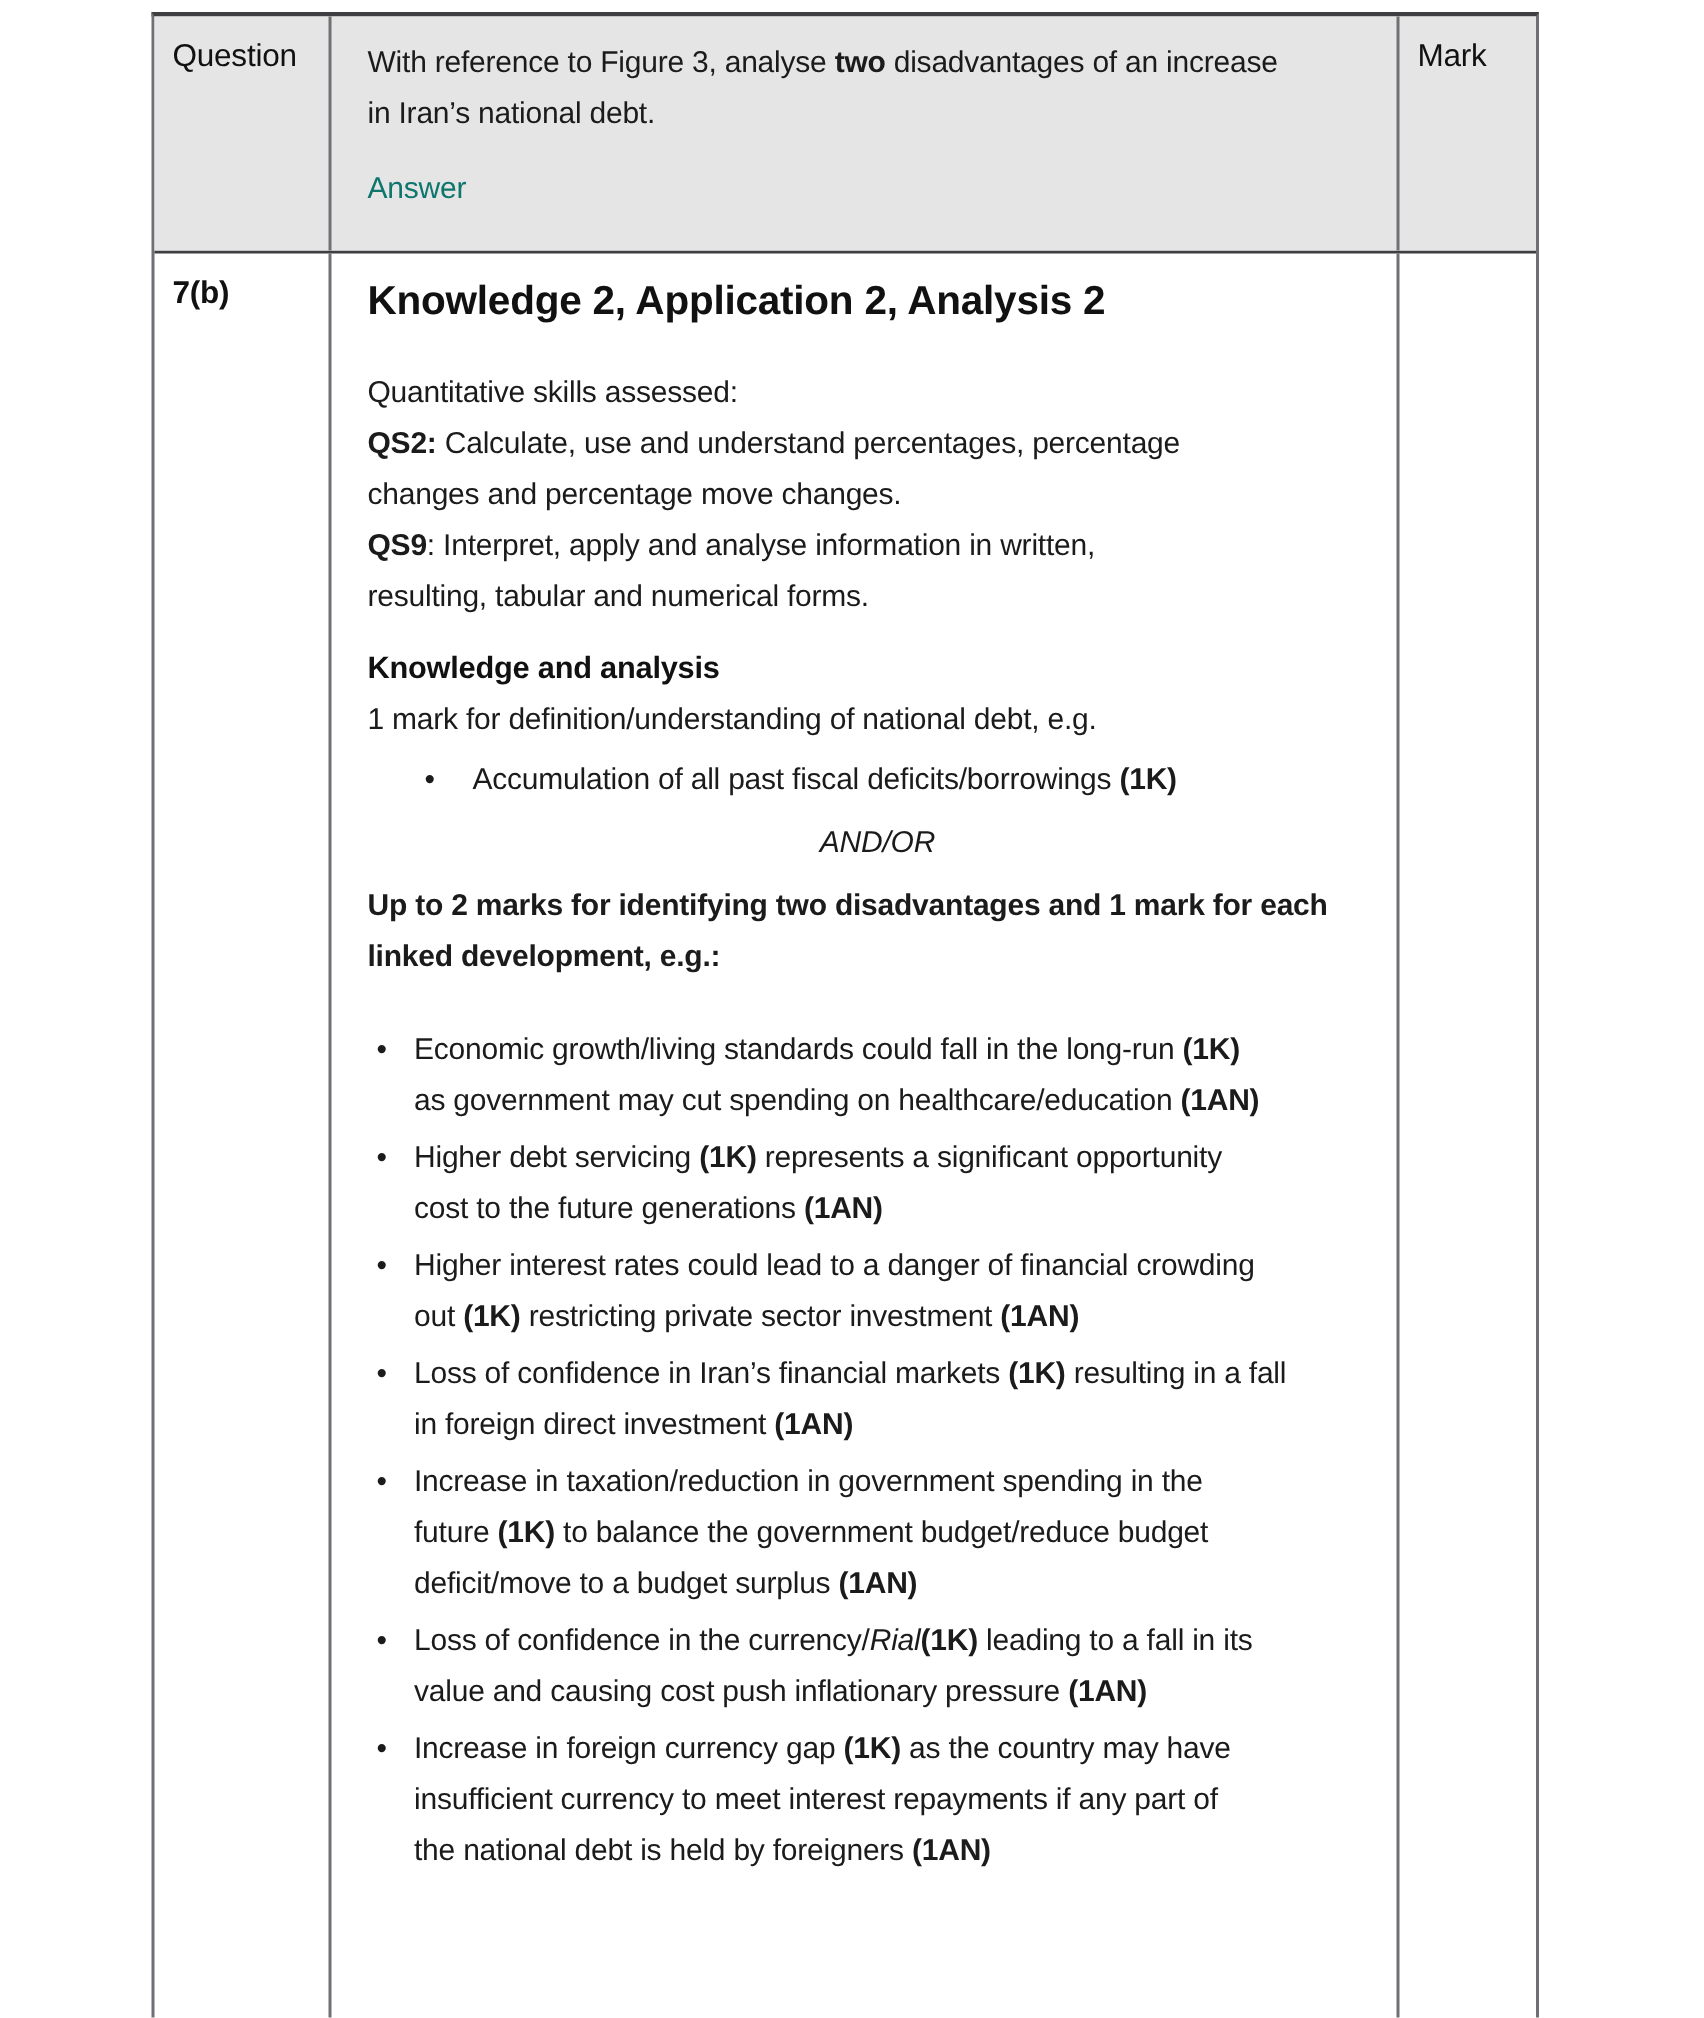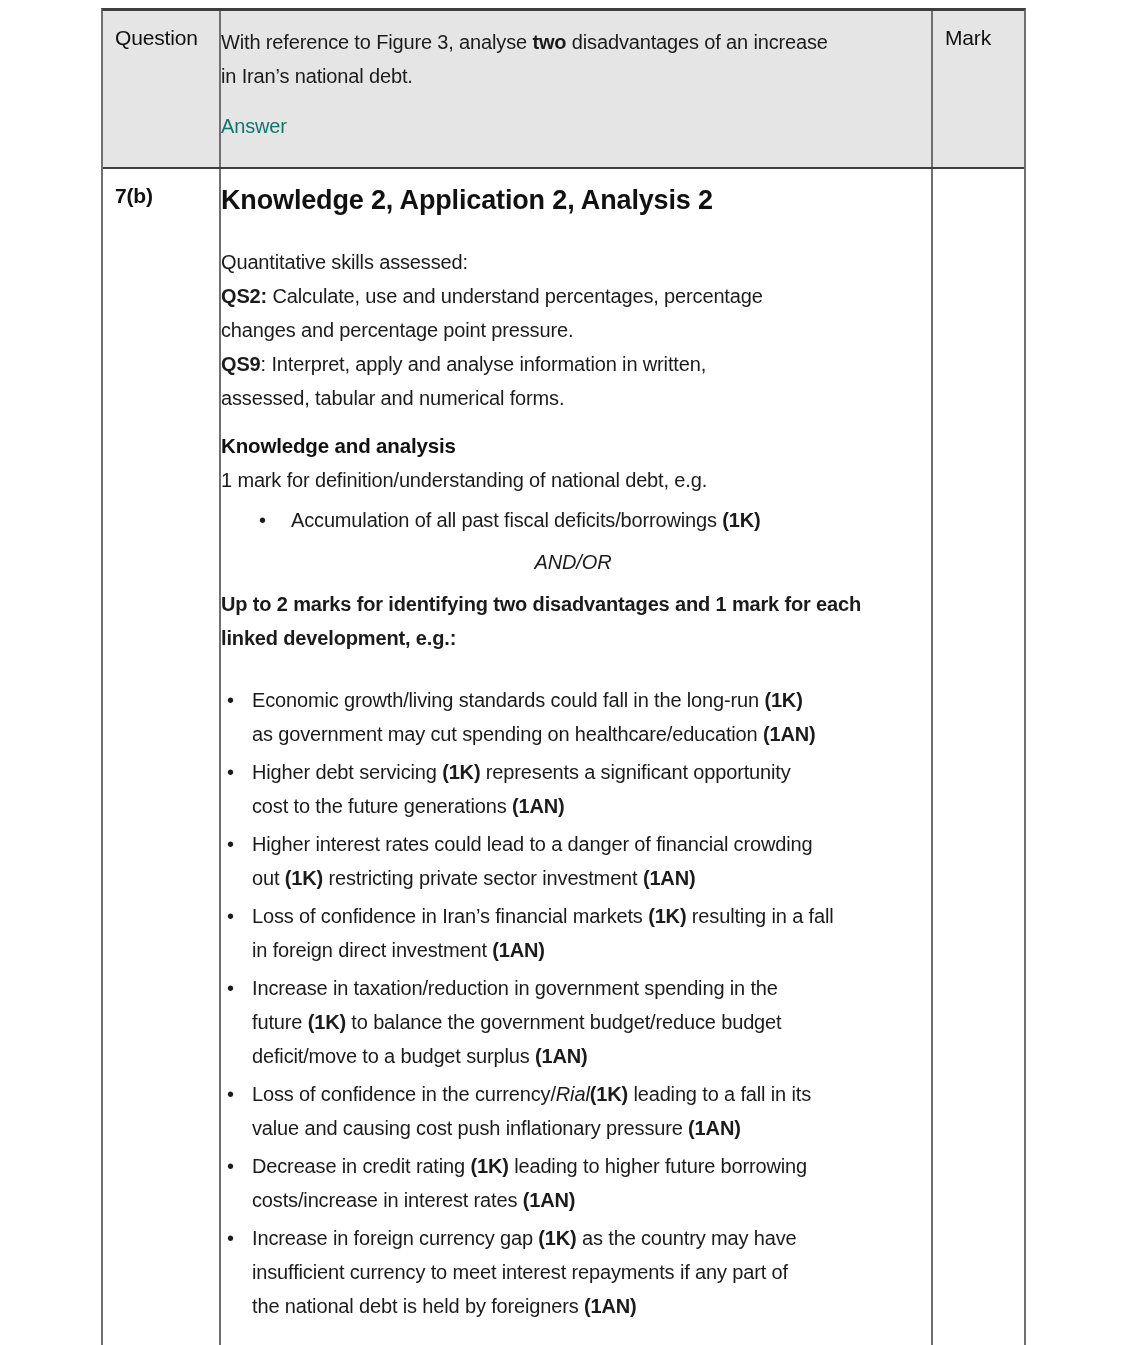--- a/index.html
+++ b/index.html
@@ -23,21 +23,21 @@
     border-top:3px solid var(--border-dark);
     border-bottom:2px solid var(--border-dark);
   }
   .row{display:grid;grid-template-columns:116px 712px 93px;}
   .header-row{min-height:140px;border-bottom:2px solid var(--border-dark);}
   .header-row .cell{background:var(--header-bg);}
   .body-row{min-height:1181px;}
   .cell{min-width:0;}
   .cell + .cell{border-left:2px solid var(--border-mid);}
   .col-q{padding:10px 8px 10px 12px;}
-  .col-main{padding:12px 6px 24px 0;}
+  .col-main{padding:12px 6px 24px 24px;}
   .col-mark{padding:10px 8px 10px 12px;}
   .hdr-label{font-weight:400;font-size:21px;color:#111;}
   .qnum{font-weight:700;font-size:21px;color:#111;}
   p{margin:0;}
   .b{font-weight:700;}
   .i{font-style:italic;}
   .prompt{margin-top:2px;}
   .answer-label{font-weight:400;margin-top:16px;color:#0f766e;}
   .heading{font-weight:700;font-size:27px;color:#111;margin-top:2px;margin-bottom:28px;}
   .qs-block{margin-bottom:14px;}
@@ -71,37 +71,36 @@
   </div>
 
   <div class="row body-row">
     <div class="cell col-q">
       <span class="qnum">7(b)</span>
     </div>
     <div class="cell col-main">
       <p class="heading">Knowledge 2, Application 2, Analysis 2</p>
       <div class="qs-block">
         <p>Quantitative skills assessed:</p>
-        <p><span class="b">QS2:</span><span> Calculate, use and understand percentages, percentage</span><br><span>changes and percentage point pressure.</span></p>
-        <p><span class="b">QS9</span><span>: Interpret, apply and analyse information in written,</span><br><span>assessed, tabular and numerical forms.</span></p>
+        <p><span class="b">QS2:</span><span> Calculate, use and understand percentages, percentage</span><br><span>changes and percentage move changes.</span></p>
+        <p><span class="b">QS9</span><span>: Interpret, apply and analyse information in written,</span><br><span>resulting, tabular and numerical forms.</span></p>
       </div>
       <p class="sub-heading">Knowledge and analysis</p>
       <p class="definition-line">1 mark for definition/understanding of national debt, e.g.</p>
       <ul class="deep-list">
           <li><span>Accumulation of all past fiscal deficits/borrowings </span><span class="b">(1K)</span></li>
         </ul>
       <p class="andor">AND/OR</p>
       <p class="upto"><span>Up to 2 marks for identifying two disadvantages and 1 mark for each</span><br><span>linked development, e.g.:</span></p>
       <ul class="main-list">
           <li><span>Economic growth/living standards could fall in the long-run </span><span class="b">(1K)</span><br><span>as government may cut spending on healthcare/education </span><span class="b">(1AN)</span></li>
           <li><span>Higher debt servicing </span><span class="b">(1K)</span><span> represents a significant opportunity</span><br><span>cost to the future generations </span><span class="b">(1AN)</span></li>
           <li><span>Higher interest rates could lead to a danger of financial crowding</span><br><span>out </span><span class="b">(1K)</span><span> restricting private sector investment </span><span class="b">(1AN)</span></li>
           <li><span>Loss of confidence in Iran’s financial markets </span><span class="b">(1K)</span><span> resulting in a fall</span><br><span>in foreign direct investment </span><span class="b">(1AN)</span></li>
           <li><span>Increase in taxation/reduction in government spending in the</span><br><span>future </span><span class="b">(1K)</span><span> to balance the government budget/reduce budget</span><br><span>deficit/move to a budget surplus </span><span class="b">(1AN)</span></li>
           <li><span>Loss of confidence in the currency/</span><span class="i">Rial</span><span class="b">(1K)</span><span> leading to a fall in its</span><br><span>value and causing cost push inflationary pressure </span><span class="b">(1AN)</span></li>
-          <li><span>Decrease in credit rating </span><span class="b">(1K)</span><span> leading to higher future borrowing</span><br><span>costs/increase in interest rates </span><span class="b">(1AN)</span></li>
           <li><span>Increase in foreign currency gap </span><span class="b">(1K)</span><span> as the country may have</span><br><span>insufficient currency to meet interest repayments if any part of</span><br><span>the national debt is held by foreigners </span><span class="b">(1AN)</span></li>
         </ul>
     </div>
     <div class="cell col-mark"></div>
   </div>
 
 </div>
 
 </body></html>

